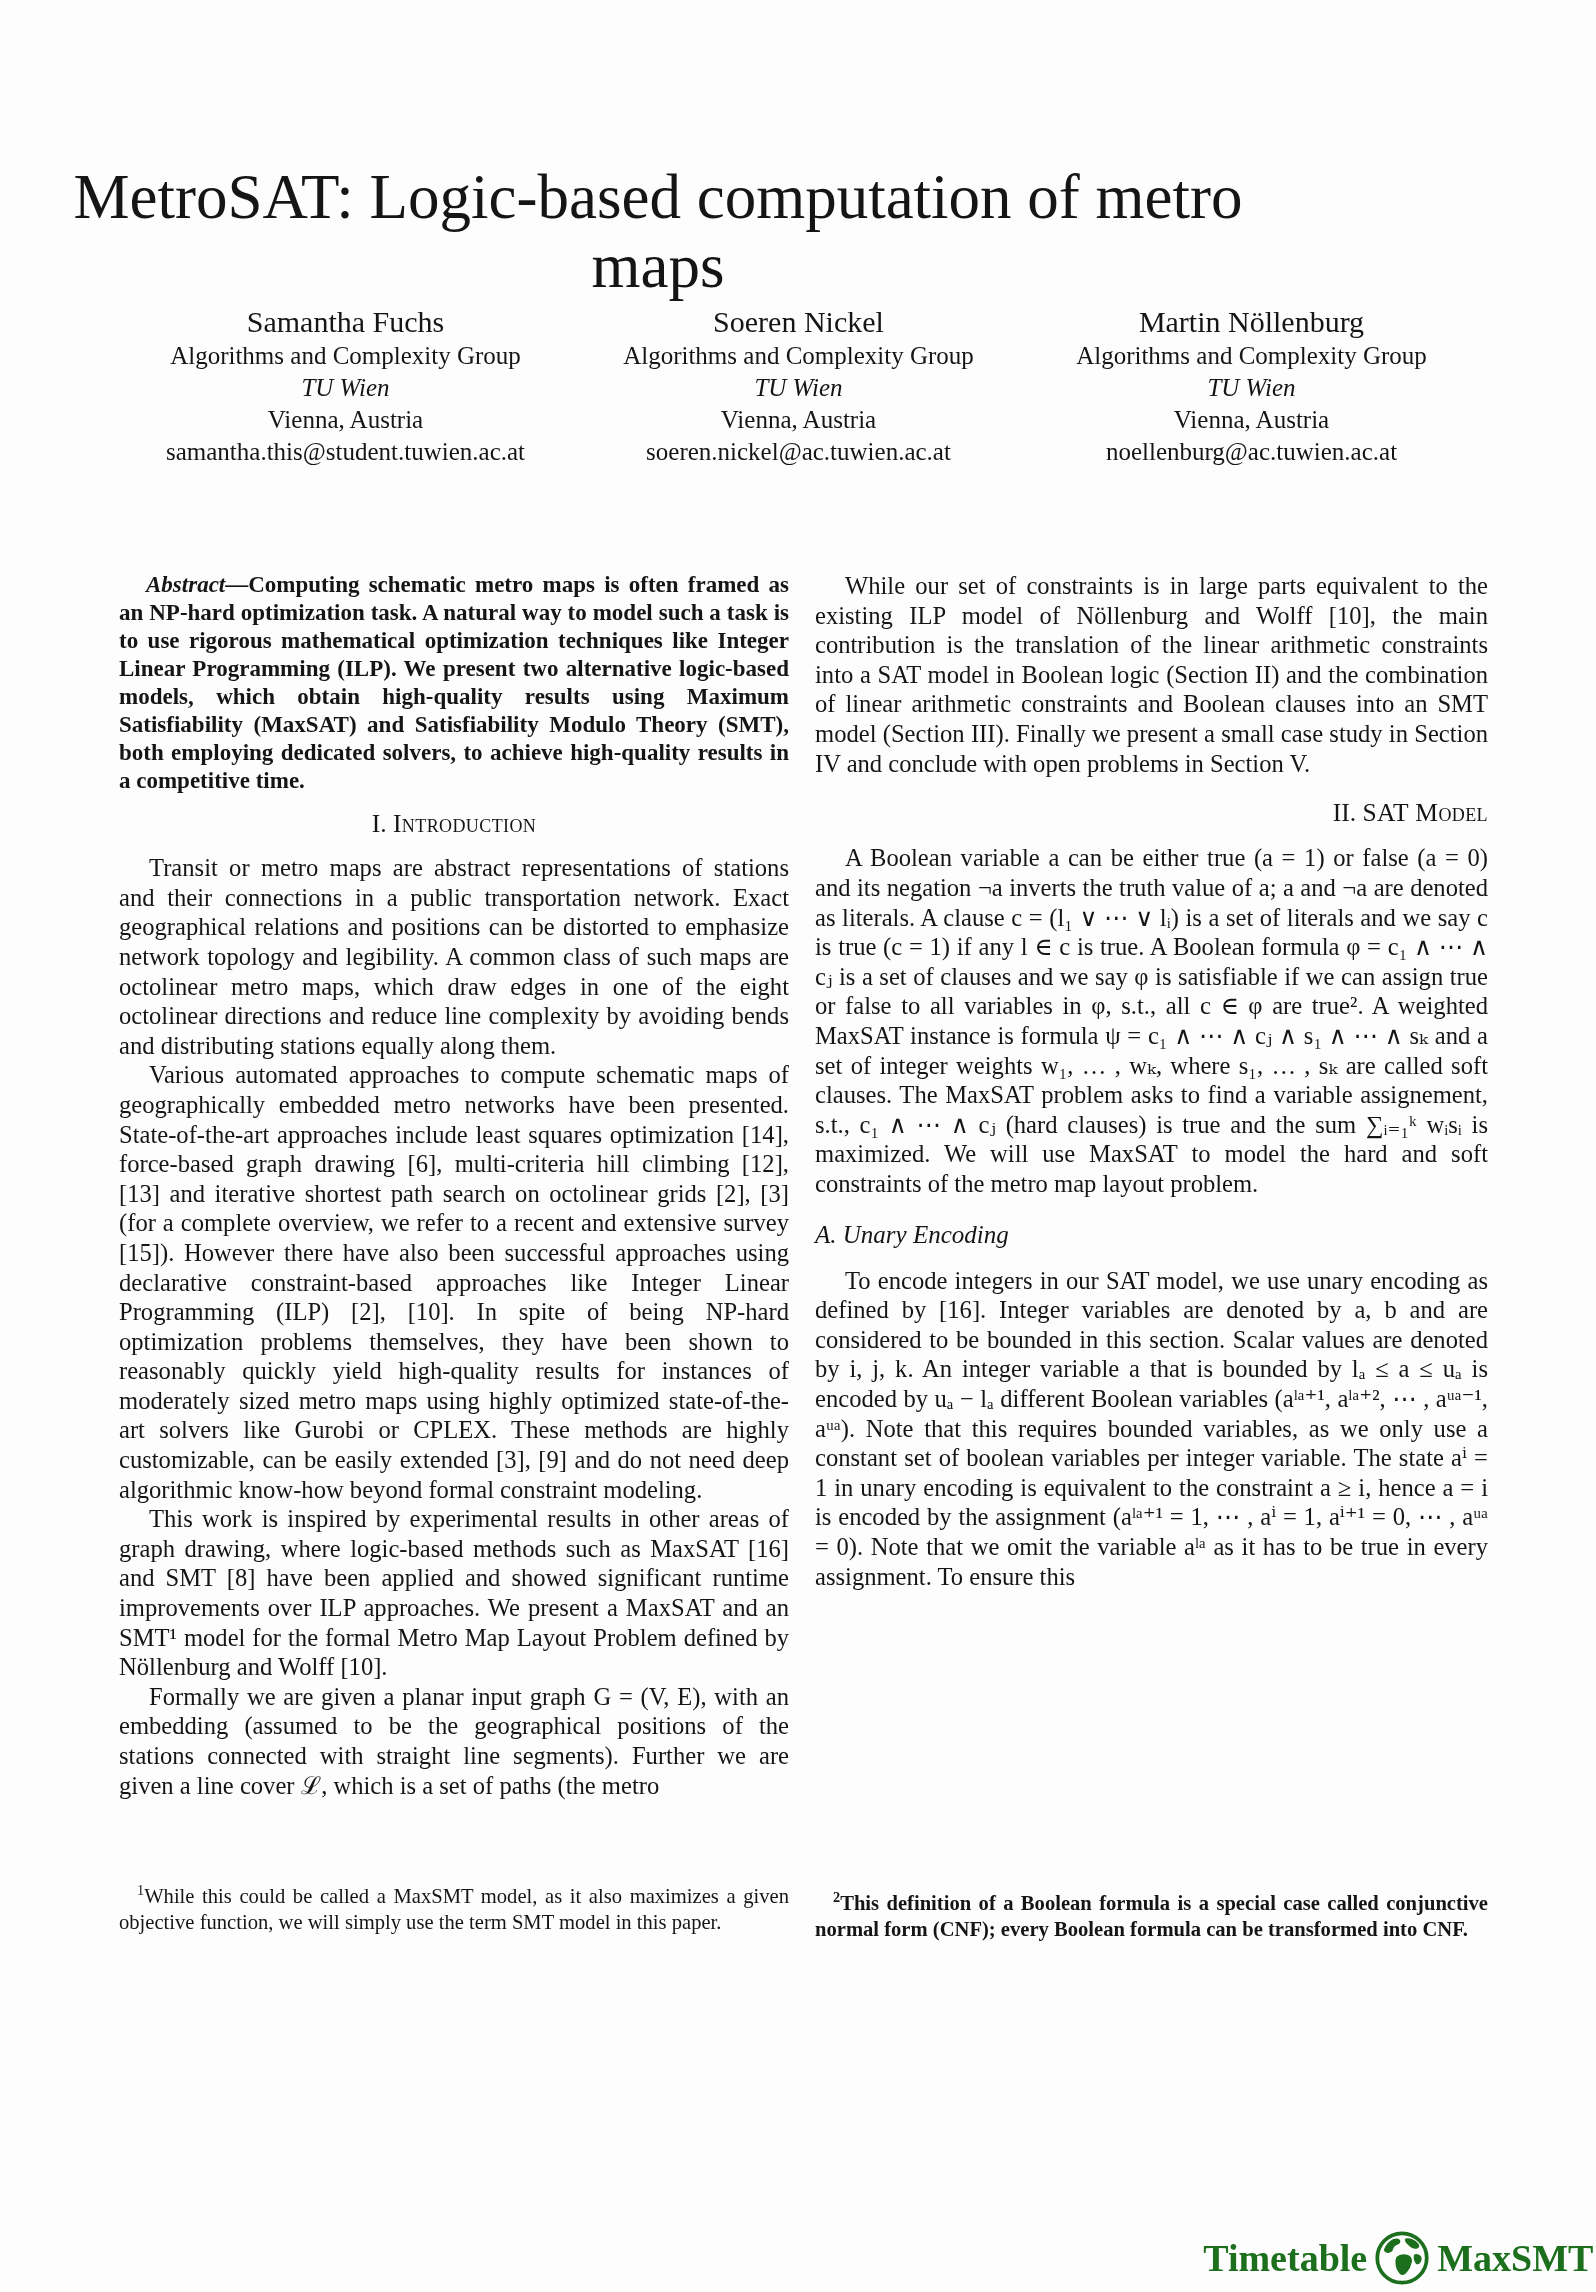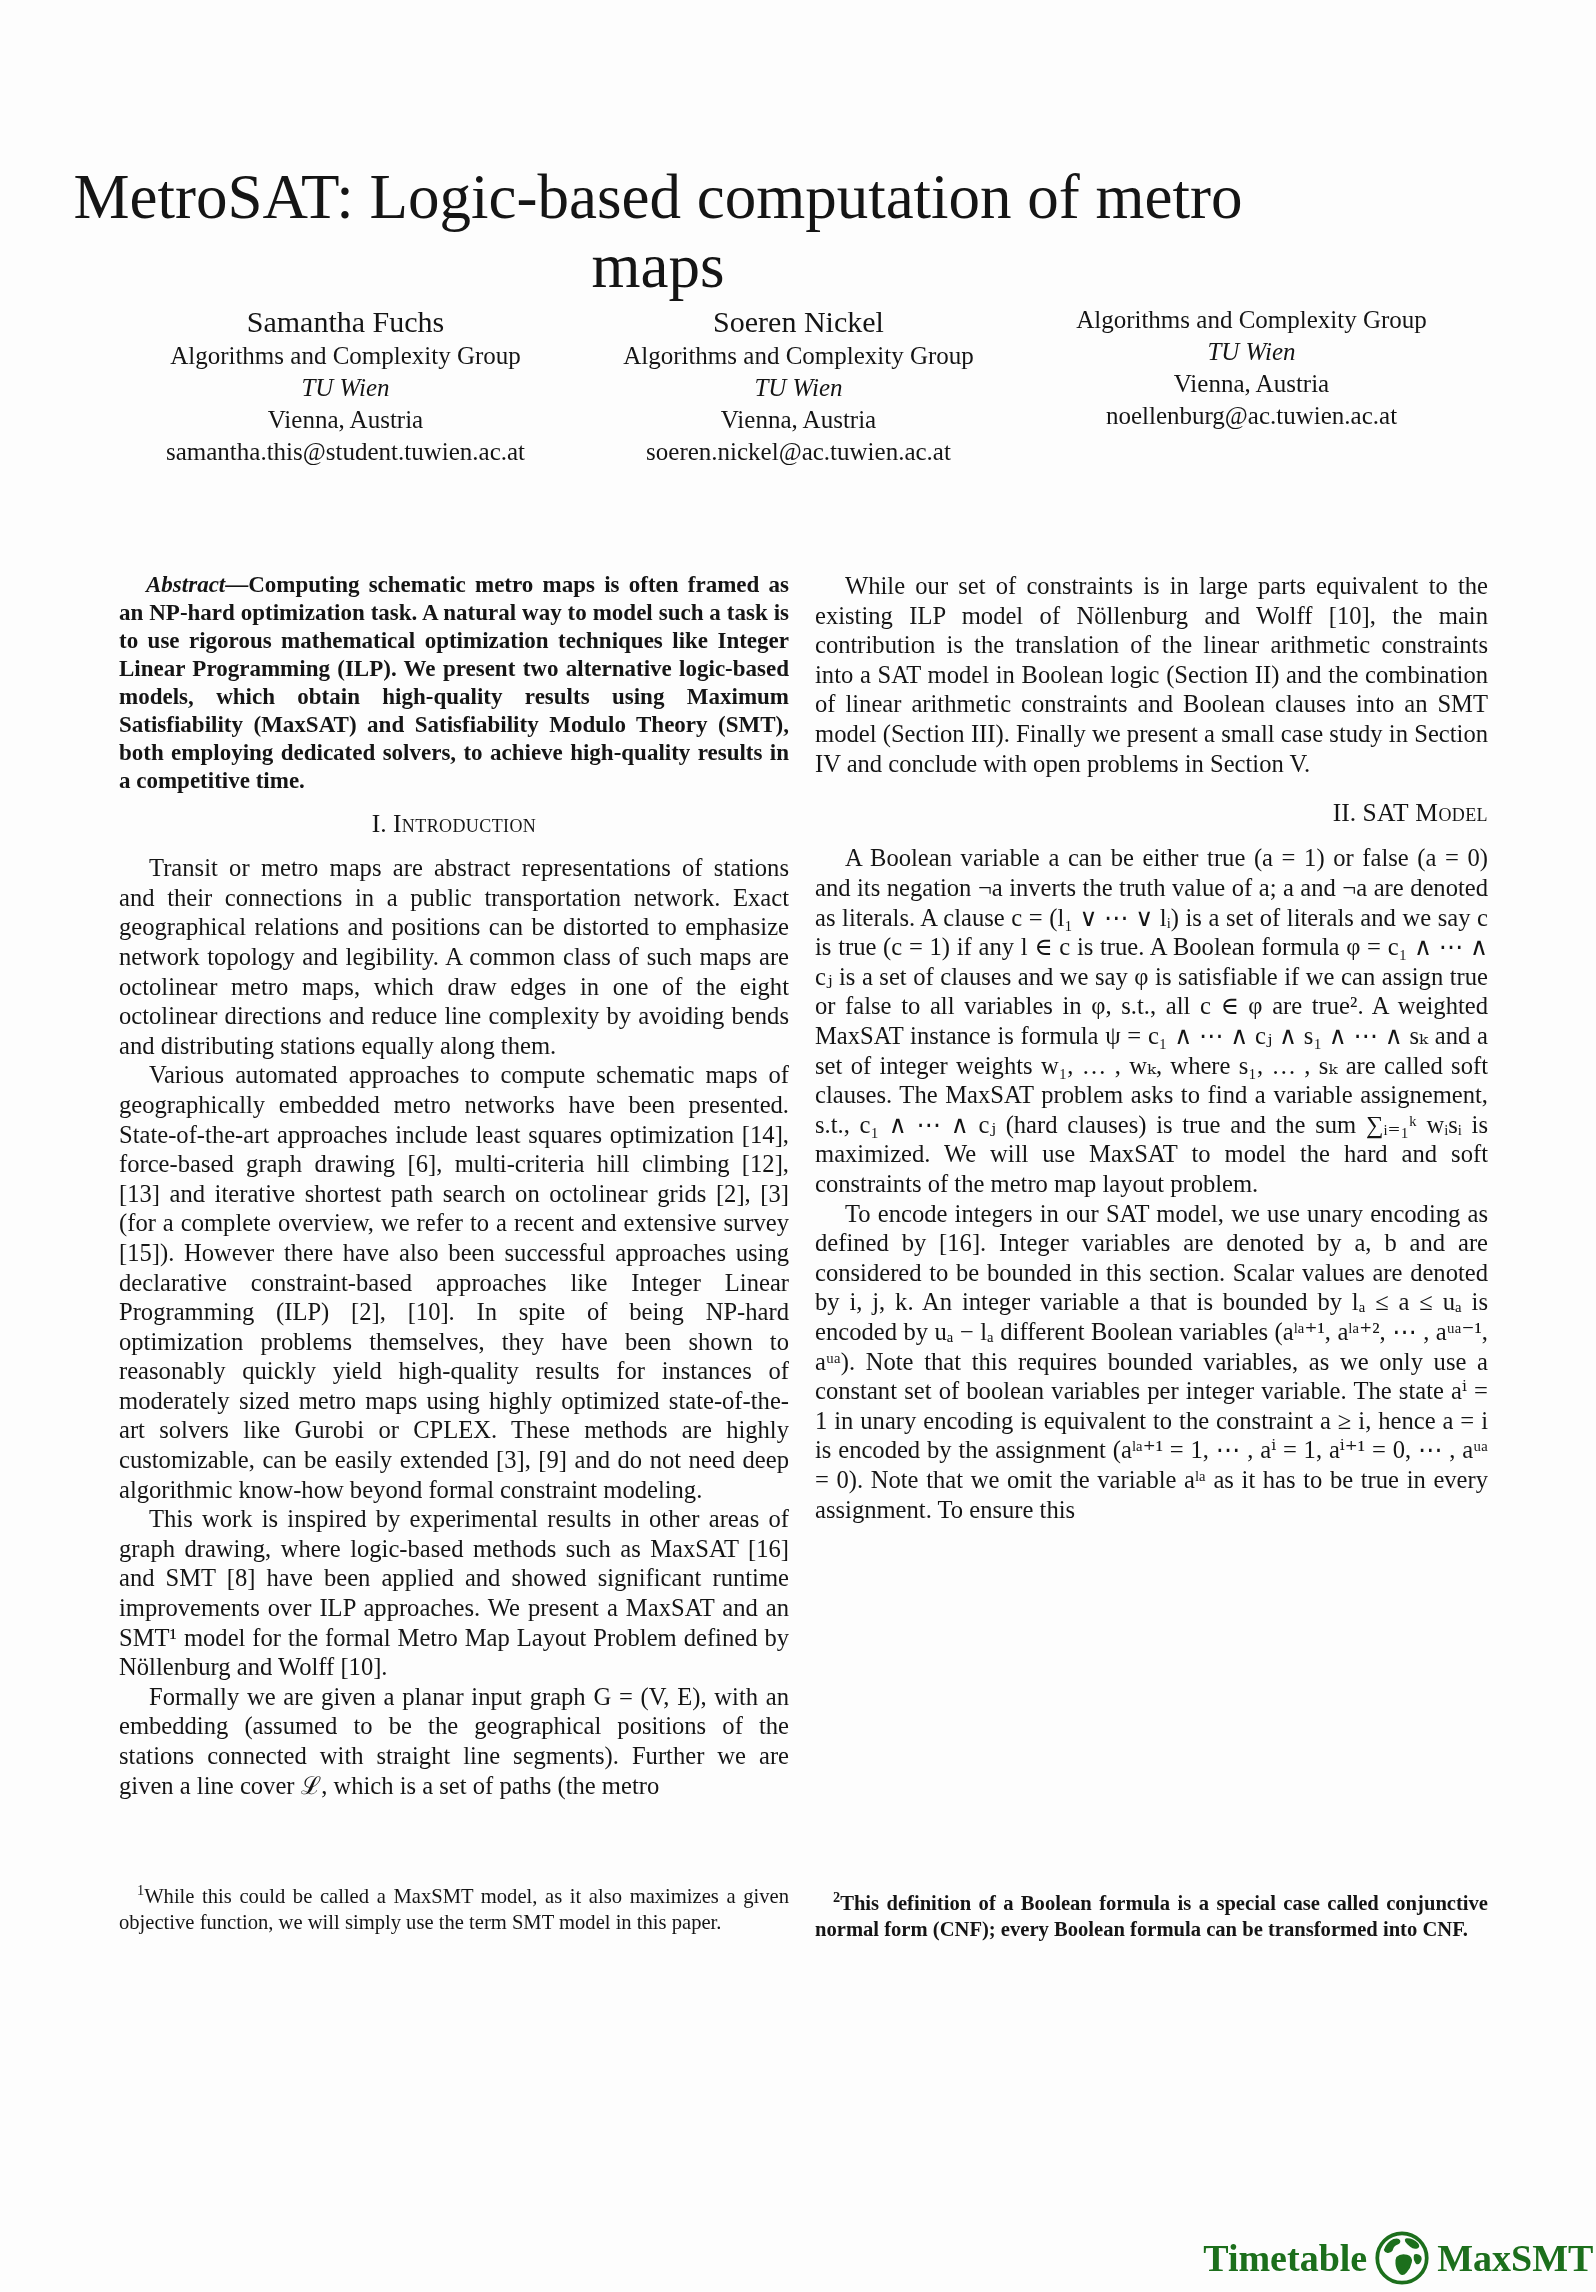--- a/index.html
+++ b/index.html
@@ -66,40 +66,42 @@
     <div>samantha.this@student.tuwien.ac.at</div>
   </div>
   <div class="author">
     <div class="name">Soeren Nickel</div>
     <div>Algorithms and Complexity Group</div>
     <div class="inst">TU Wien</div>
     <div>Vienna, Austria</div>
     <div>soeren.nickel@ac.tuwien.ac.at</div>
   </div>
   <div class="author">
+    <div class="name">Martin Nöllenburg</div>
     <div>Algorithms and Complexity Group</div>
     <div class="inst">TU Wien</div>
     <div>Vienna, Austria</div>
     <div>noellenburg@ac.tuwien.ac.at</div>
   </div>
 </div>
 
 <div class="col col-left">
   <p class="abstract"><span class="abstract-label">Abstract</span><span>—Computing schematic metro maps is often framed as an NP-hard optimization task. A natural way to model such a task is to use rigorous mathematical optimization techniques like Integer Linear Programming (ILP). We present two alternative logic-based models, which obtain high-quality results using Maximum Satisfiability (MaxSAT) and Satisfiability Modulo Theory (SMT), both employing dedicated solvers, to achieve high-quality results in a competitive time.</span></p>
   <h2 class="sec-heading"><span>I.</span> <span class="sc">Introduction</span></h2>
   <p class="para">Transit or metro maps are abstract representations of stations and their connections in a public transportation network. Exact geographical relations and positions can be distorted to emphasize network topology and legibility. A common class of such maps are octolinear metro maps, which draw edges in one of the eight octolinear directions and reduce line complexity by avoiding bends and distributing stations equally along them.</p>
   <p class="para">Various automated approaches to compute schematic maps of geographically embedded metro networks have been presented. State-of-the-art approaches include least squares optimization [14], force-based graph drawing [6], multi-criteria hill climbing [12], [13] and iterative shortest path search on octolinear grids [2], [3] (for a complete overview, we refer to a recent and extensive survey [15]). However there have also been successful approaches using declarative constraint-based approaches like Integer Linear Programming (ILP) [2], [10]. In spite of being NP-hard optimization problems themselves, they have been shown to reasonably quickly yield high-quality results for instances of moderately sized metro maps using highly optimized state-of-the-art solvers like Gurobi or CPLEX. These methods are highly customizable, can be easily extended [3], [9] and do not need deep algorithmic know-how beyond formal constraint modeling.</p>
   <p class="para">This work is inspired by experimental results in other areas of graph drawing, where logic-based methods such as MaxSAT [16] and SMT [8] have been applied and showed significant runtime improvements over ILP approaches. We present a MaxSAT and an SMT¹ model for the formal Metro Map Layout Problem defined by Nöllenburg and Wolff [10].</p>
   <p class="para">Formally we are given a planar input graph G = (V, E), with an embedding (assumed to be the geographical positions of the stations connected with straight line segments). Further we are given a line cover ℒ, which is a set of paths (the metro</p>
 </div>
 
 <div class="col col-right">
   <p class="para">While our set of constraints is in large parts equivalent to the existing ILP model of Nöllenburg and Wolff [10], the main contribution is the translation of the linear arithmetic constraints into a SAT model in Boolean logic (Section II) and the combination of linear arithmetic constraints and Boolean clauses into an SMT model (Section III). Finally we present a small case study in Section IV and conclude with open problems in Section V.</p>
   <h2 class="sec-heading second"><span>II.</span> <span class="sc">SAT Model</span></h2>
   <p class="para">A Boolean variable a can be either true (a = 1) or false (a = 0) and its negation ¬a inverts the truth value of a; a and ¬a are denoted as literals. A clause c = (l₁ ∨ ⋯ ∨ lᵢ) is a set of literals and we say c is true (c = 1) if any l ∈ c is true. A Boolean formula φ = c₁ ∧ ⋯ ∧ cⱼ is a set of clauses and we say φ is satisfiable if we can assign true or false to all variables in φ, s.t., all c ∈ φ are true². A weighted MaxSAT instance is formula ψ = c₁ ∧ ⋯ ∧ cⱼ ∧ s₁ ∧ ⋯ ∧ sₖ and a set of integer weights w₁, … , wₖ, where s₁, … , sₖ are called soft clauses. The MaxSAT problem asks to find a variable assignement, s.t., c₁ ∧ ⋯ ∧ cⱼ (hard clauses) is true and the sum ∑ᵢ₌₁ᵏ wᵢsᵢ is maximized. We will use MaxSAT to model the hard and soft constraints of the metro map layout problem.</p>
+  <h3 class="sub-heading"><span>A.</span> <span>Unary Encoding</span></h3>
   <p class="para">To encode integers in our SAT model, we use unary encoding as defined by [16]. Integer variables are denoted by a, b and are considered to be bounded in this section. Scalar values are denoted by i, j, k. An integer variable a that is bounded by lₐ ≤ a ≤ uₐ is encoded by uₐ − lₐ different Boolean variables (aˡᵃ⁺¹, aˡᵃ⁺², ⋯ , aᵘᵃ⁻¹, aᵘᵃ). Note that this requires bounded variables, as we only use a constant set of boolean variables per integer variable. The state aⁱ = 1 in unary encoding is equivalent to the constraint a ≥ i, hence a = i is encoded by the assignment (aˡᵃ⁺¹ = 1, ⋯ , aⁱ = 1, aⁱ⁺¹ = 0, ⋯ , aᵘᵃ = 0). Note that we omit the variable aˡᵃ as it has to be true in every assignment. To ensure this</p>
 </div>
 
 <div class="footnote fn-left">
   <p><sup>1</sup><span>While this could be called a MaxSMT model, as it also maximizes a given objective function, we will simply use the term SMT model in this paper.</span></p>
 </div>
 
 <div class="footnote fn-right">
   <p><sup>2</sup><span>This definition of a Boolean formula is a special case called conjunctive normal form (CNF); every Boolean formula can be transformed into CNF.</span></p>
 </div>

